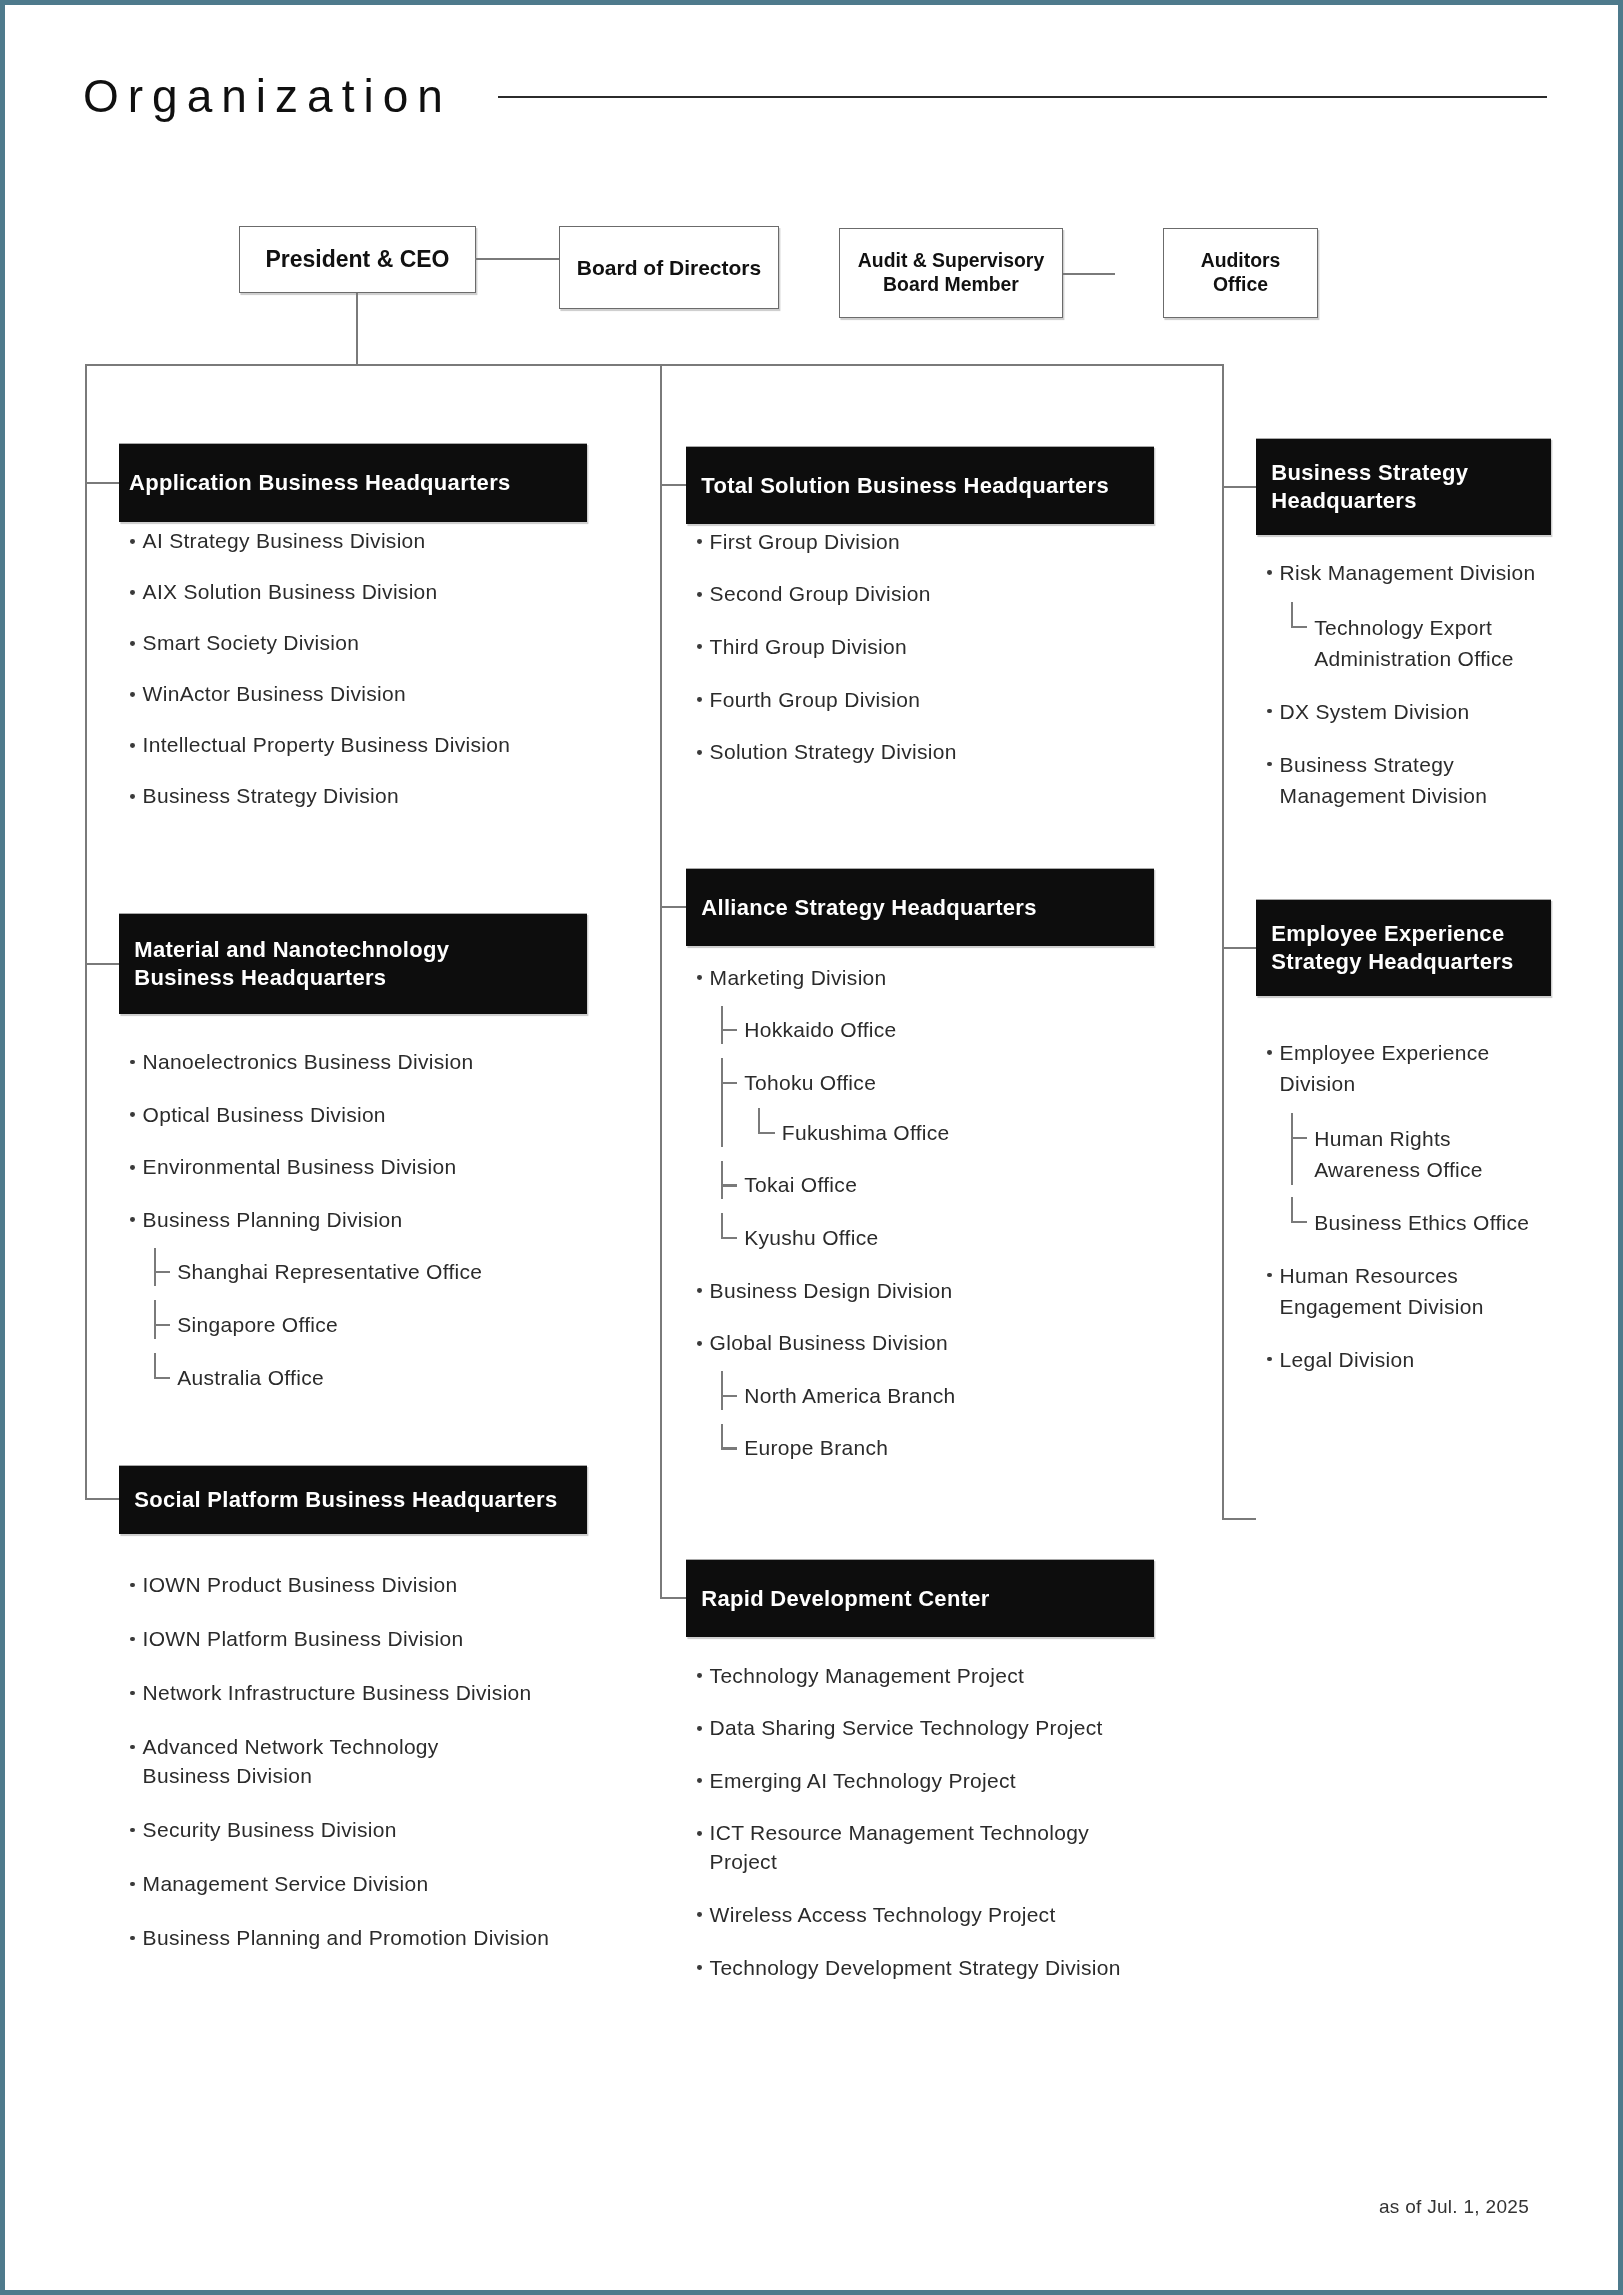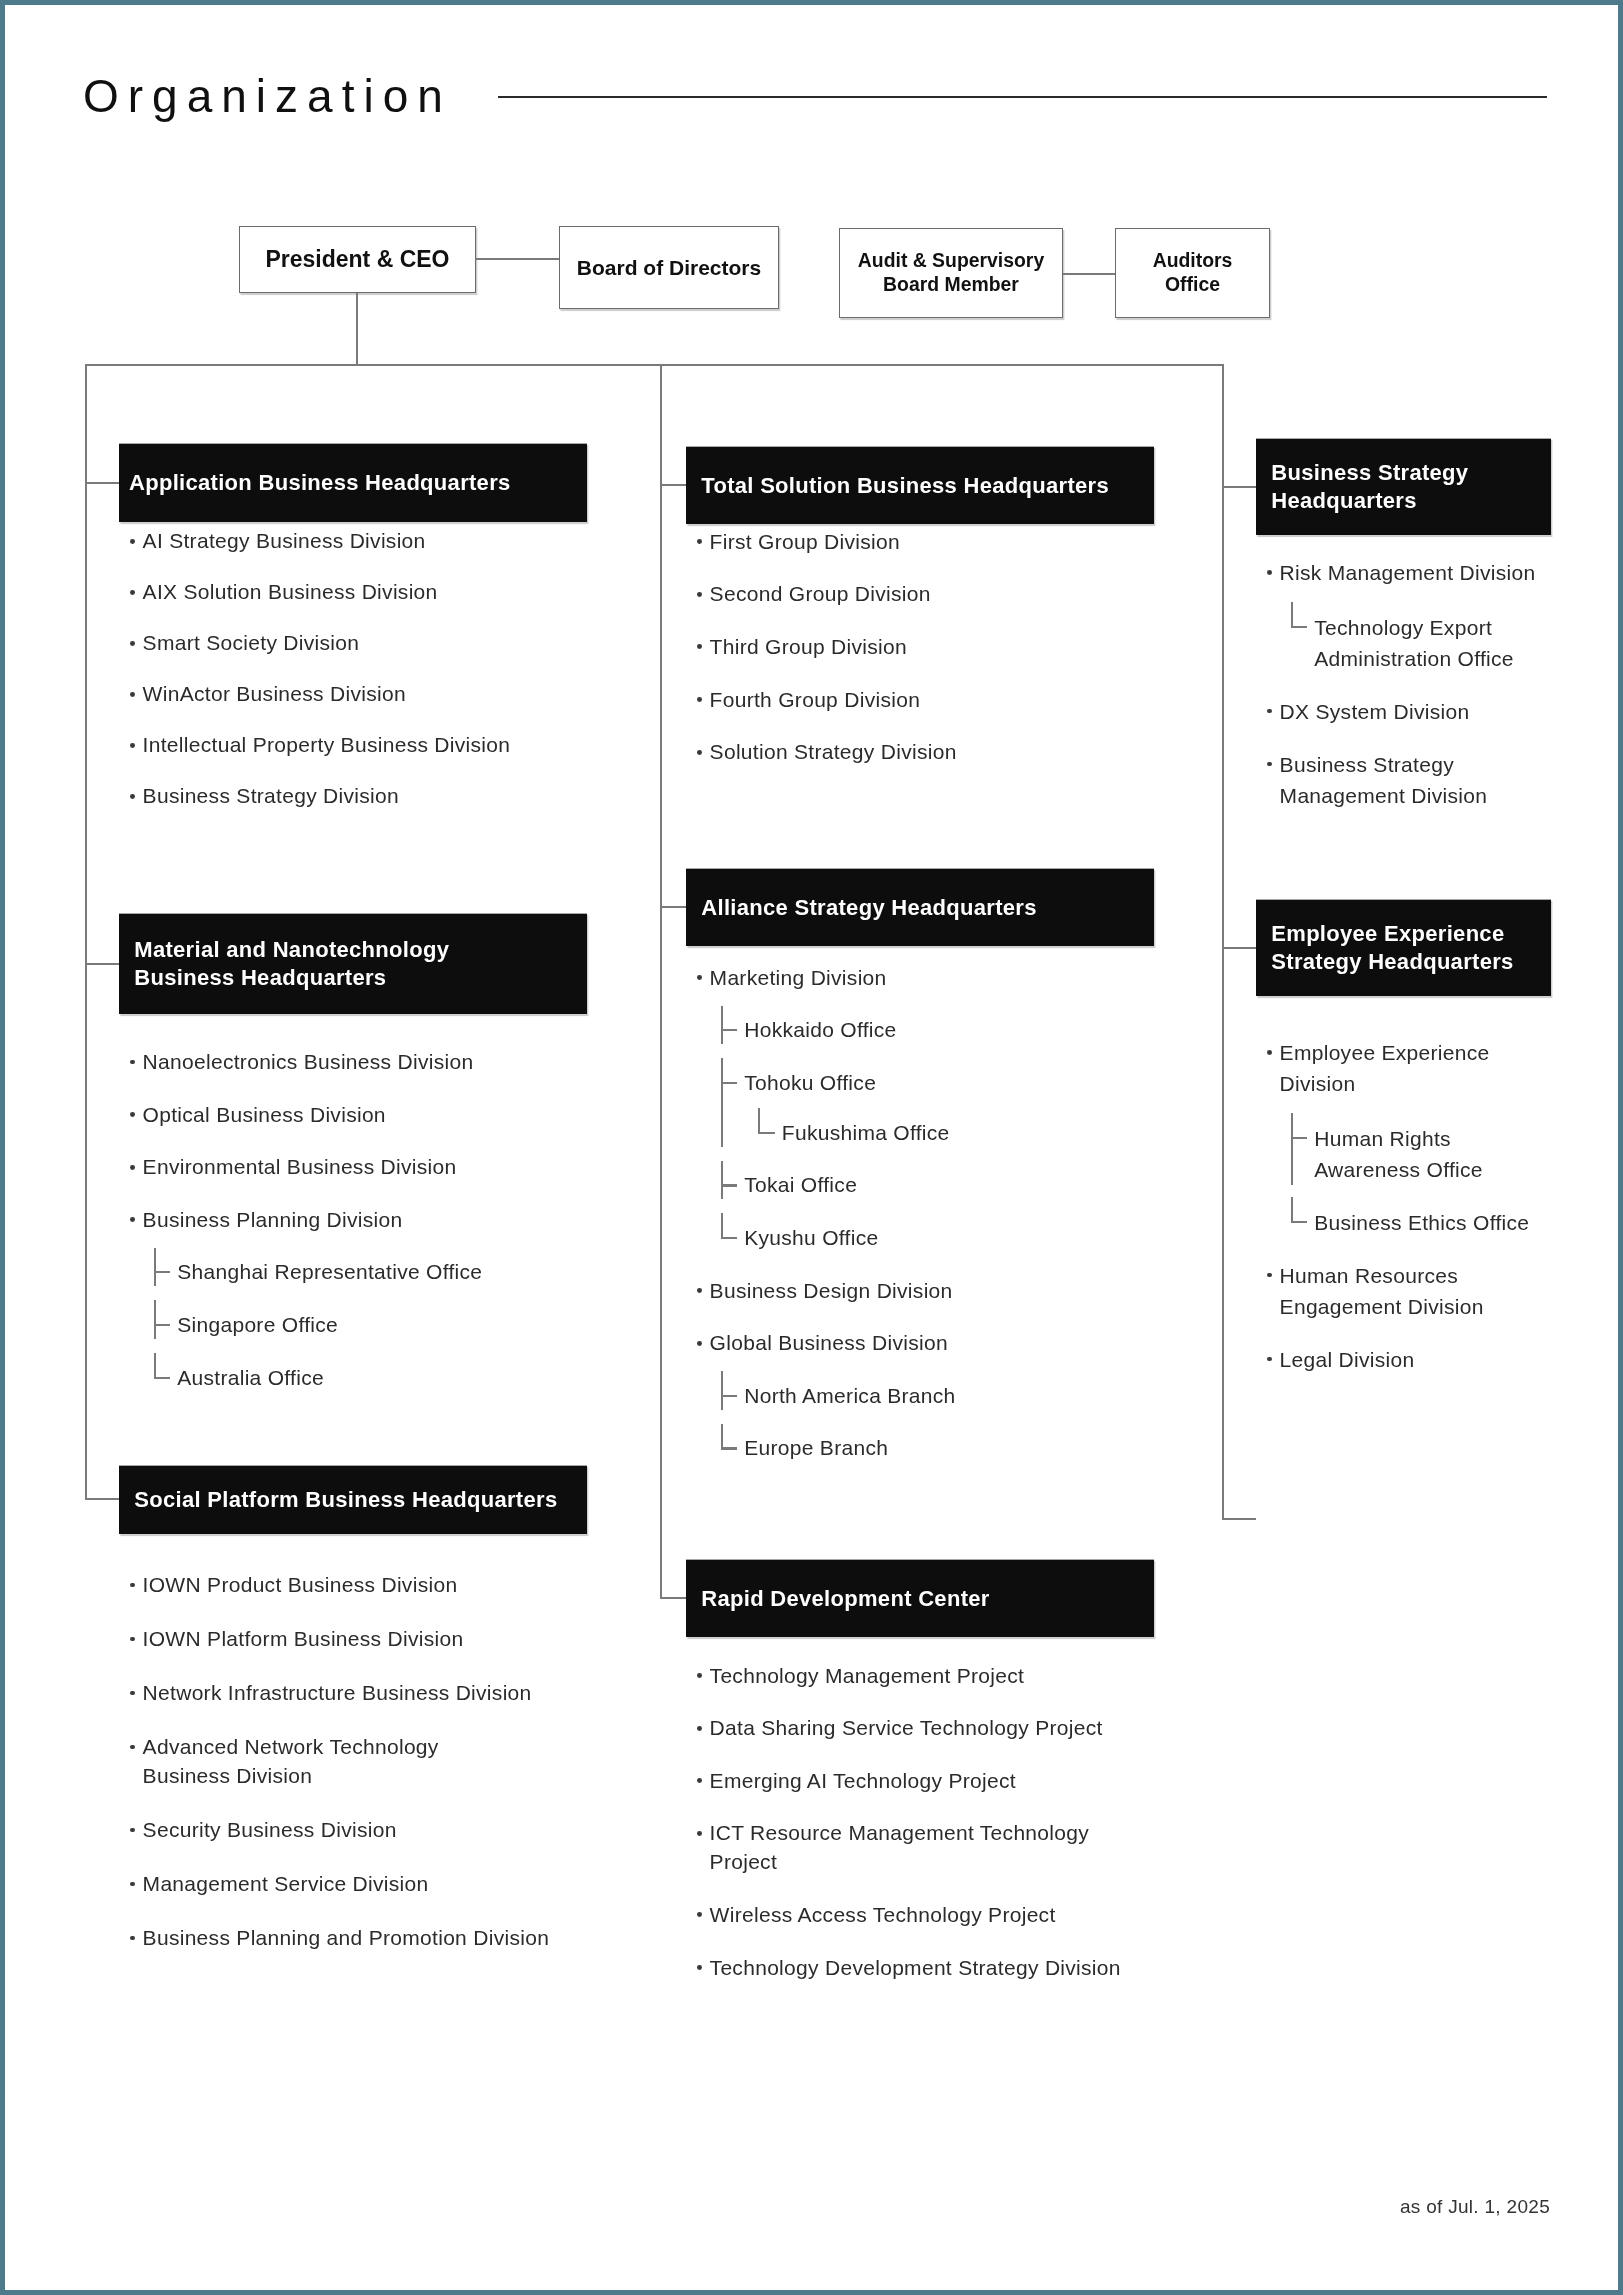--- a/index.html
+++ b/index.html
@@ -24,21 +24,21 @@
   
   .wbox {
     position:absolute; box-sizing:border-box; background:#fff;
     border:1.4px solid #6b6b6b; box-shadow:1.4px 2.1px 0 #cfcfcf;
     display:flex; flex-direction:column; justify-content:center; align-items:center;
     text-align:center; color:#111; font-weight:bold;
   }
   #box-president { left:234px; top:221px; width:237px; height:67px; font-size:23px; }
   #box-board    { left:554px; top:221px; width:220px; height:83px; font-size:21px; }
   #box-audit    { left:834px; top:223px; width:224px; height:90px; font-size:19.4px; line-height:23.6px; }
-  #box-auditors { left:1110px; top:223px; width:155px; height:90px; font-size:19.4px; line-height:23.6px; }
+  #box-auditors { left:1158px; top:223px; width:155px; height:90px; font-size:19.4px; line-height:23.6px; }
 
   
   .h-line, .v-line { position:absolute; background:#7a7a7a; }
   .h-line { height:2.1px; }
   .v-line { width:2.1px; }
 
   
   .sec { position:absolute; }
   .hdr {
     box-sizing:border-box; background:#0d0d0d; color:#ffffff; font-weight:bold;
@@ -97,21 +97,21 @@
   #sec-material .list    { margin-top:33px; }
   #sec-social .list      { margin-top:36px; }
   #sec-total .list       { margin-top:2.8px; }
   #sec-alliance .list    { margin-top:16.7px; }
   #sec-rapid .list       { margin-top:23.6px; }
   #sec-bizstrat .list    { margin-top:22px; }
   #sec-empexp .list      { margin-top:41px; }
 
   
   #as-of {
-    position:absolute; right:68px; top:2191px; font-size:19px; color:#333333;
+    position:absolute; right:89px; top:2191px; font-size:19px; color:#333333;
     letter-spacing:0.3px;
   }
 </style>
 </head>
 <body>
 
 <div id="canvas">
 
   <div id="page-title">Organization</div>
   <div id="title-rule"></div>

